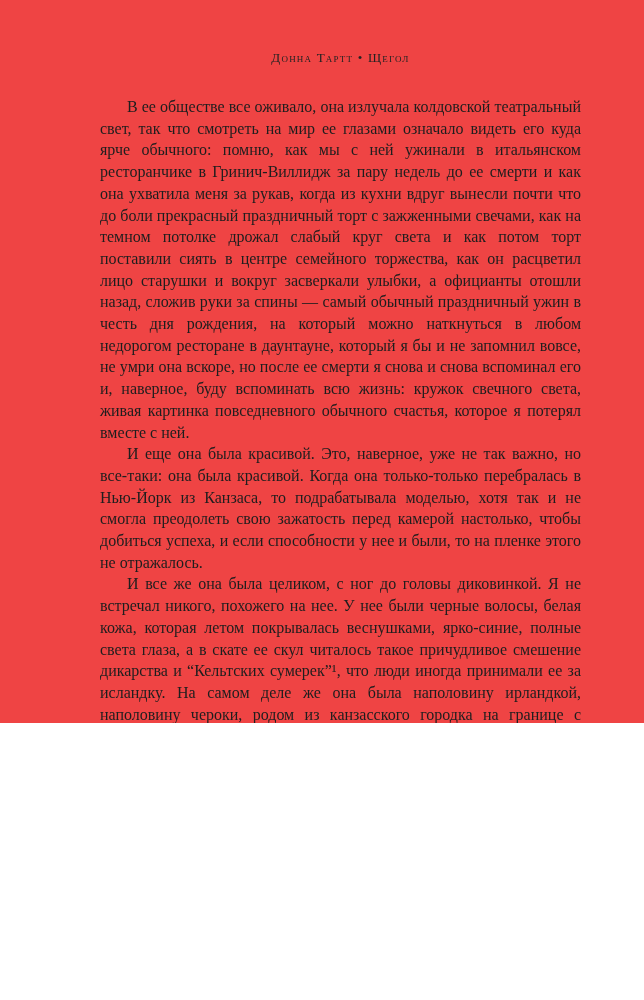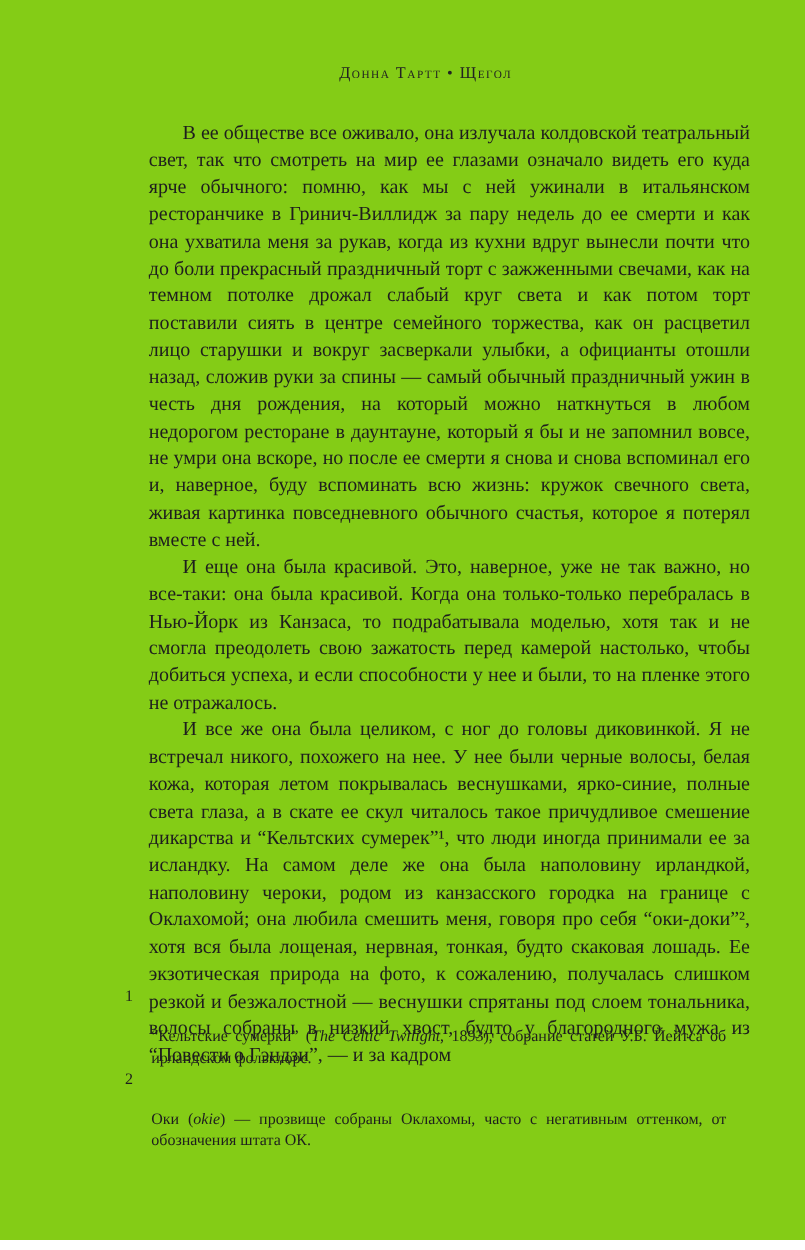--- a/index.html
+++ b/index.html
@@ -1,21 +1,21 @@
 <!DOCTYPE html>
 <html><head>
 <meta charset="utf-8">
 <style>
   * { margin: 0; padding: 0; box-sizing: border-box; }
   html, body { background: #ffffff; }
   .page {
     position: relative;
     width: 644px;
-    height: 992px;
-    background: #84cc16;
+    height: 723px;
+    background: #ef4444;
     font-family: "Liberation Serif", "DejaVu Serif", serif;
     color: #1e1e1e;
     overflow: hidden;
   }
   .running-title {
     position: absolute;
     top: 50px;
     left: 100px;
     width: 481px;
     text-align: center;
@@ -26,21 +26,20 @@
   }
   .text-column {
     position: absolute;
     top: 96px;
     left: 100px;
     width: 481px;
     font-size: 16px;
     line-height: 21.7px;
     text-align: justify;
     color: #1e1e1e;
-    margin-left: 19px;
   }
   .text-column p {
     text-indent: 27px;
   }
   .footnotes {
     position: absolute;
     top: 789px;
     left: 100px;
     width: 481px;
     font-size: 12.8px;

